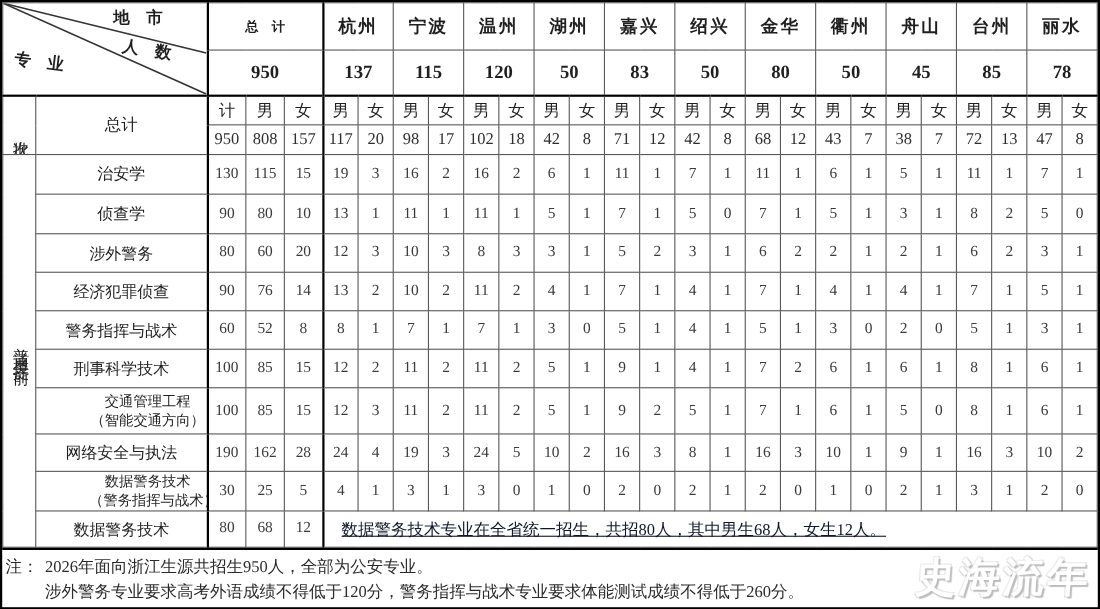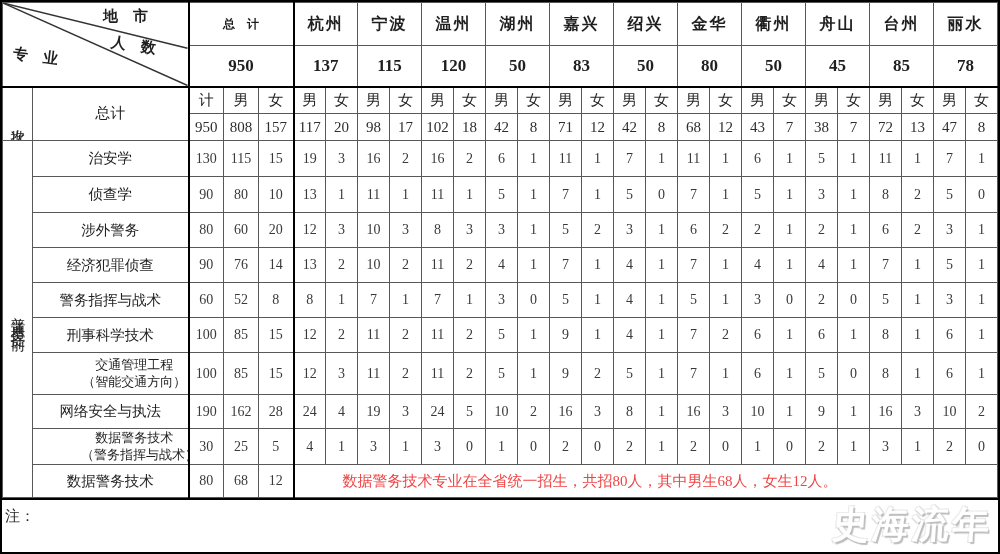--- a/index.html
+++ b/index.html
@@ -27,21 +27,21 @@
   .cl-city{left:100px;top:4px;}
   .cl-count{left:108px;top:33px;transform:rotate(9deg);}
   .cl-major{left:10px;top:44px;transform:rotate(7deg);}
   
   .num{font-size:14px;color:#3a3a3a;}
   .big{font-size:15px;color:#2e2e2e;}
   .vert div{writing-mode:vertical-rl;text-orientation:upright;display:inline-block;
             font-size:15px;letter-spacing:5px;line-height:1;}
   .mname{font-size:14.5px;}
   .mname.two{font-size:13px;line-height:1.3;padding-left:48px;}
-  .merged{font-size:15px;text-align:left;padding-left:48px;color:#ef4444;}
+  .merged{font-size:15px;text-align:left;padding-left:16px;color:#0f172a;text-decoration:underline;}
   
   .note{display:flex;align-items:flex-start;border-top:2px solid #000;
         padding:5px 4px 0 3px;font-size:15px;line-height:23px;color:#2a2a2a;}
   .np{flex:0 0 auto;}
   .nl{flex:1;padding-left:6px;}
   
   .wm{position:absolute;right:6px;bottom:2px;font-size:37px;font-weight:bold;
       letter-spacing:3px;color:#fff;
       font-family:"DejaVu Sans","Liberation Sans",sans-serif;
       text-shadow:2px 2px 1px #bdbdbd,-1px -1px 0 #ededed,1px -1px 0 #e2e2e2,-1px 1px 0 #e2e2e2;
@@ -464,17 +464,21 @@
             <td class="num tL">80</td>
             <td class="num">68</td>
             <td class="num">12</td>
             <td class="merged tL" colspan="22">数据警务技术专业在全省统一招生，共招80人，其中男生68人，女生12人。</td>
           </tr>
         </tbody>
     </table>
 
     <div class="note">
       <span class="np">注：</span>
+      <div class="nl">
+        <div>2026年面向浙江生源共招生950人，全部为公安专业。</div>
+        <div>涉外警务专业要求高考外语成绩不得低于120分，警务指挥与战术专业要求体能测试成绩不得低于260分。</div>
+      </div>
     </div>
 
     <div class="wm">史海流年</div>
   </div>
 </div>
 
 </body></html>

